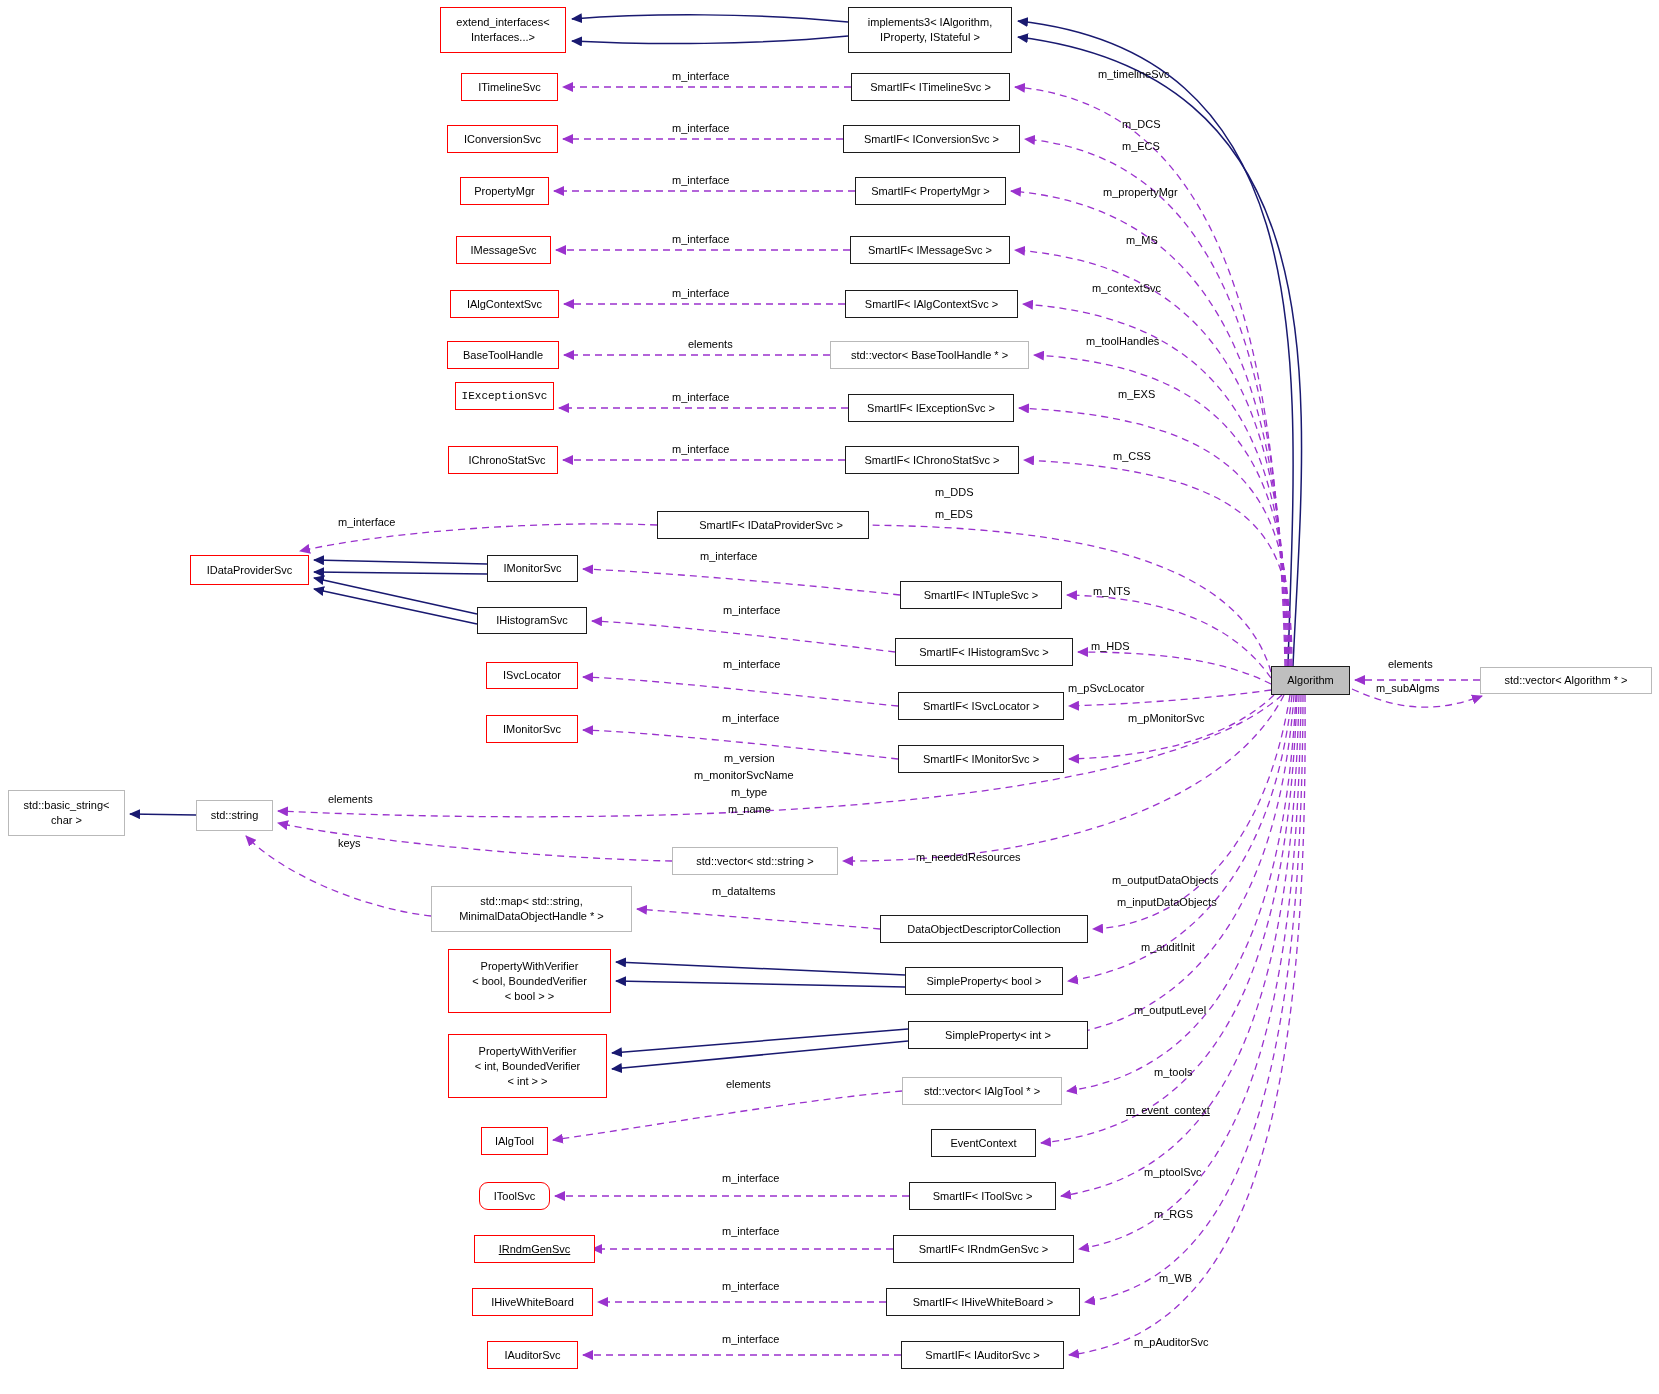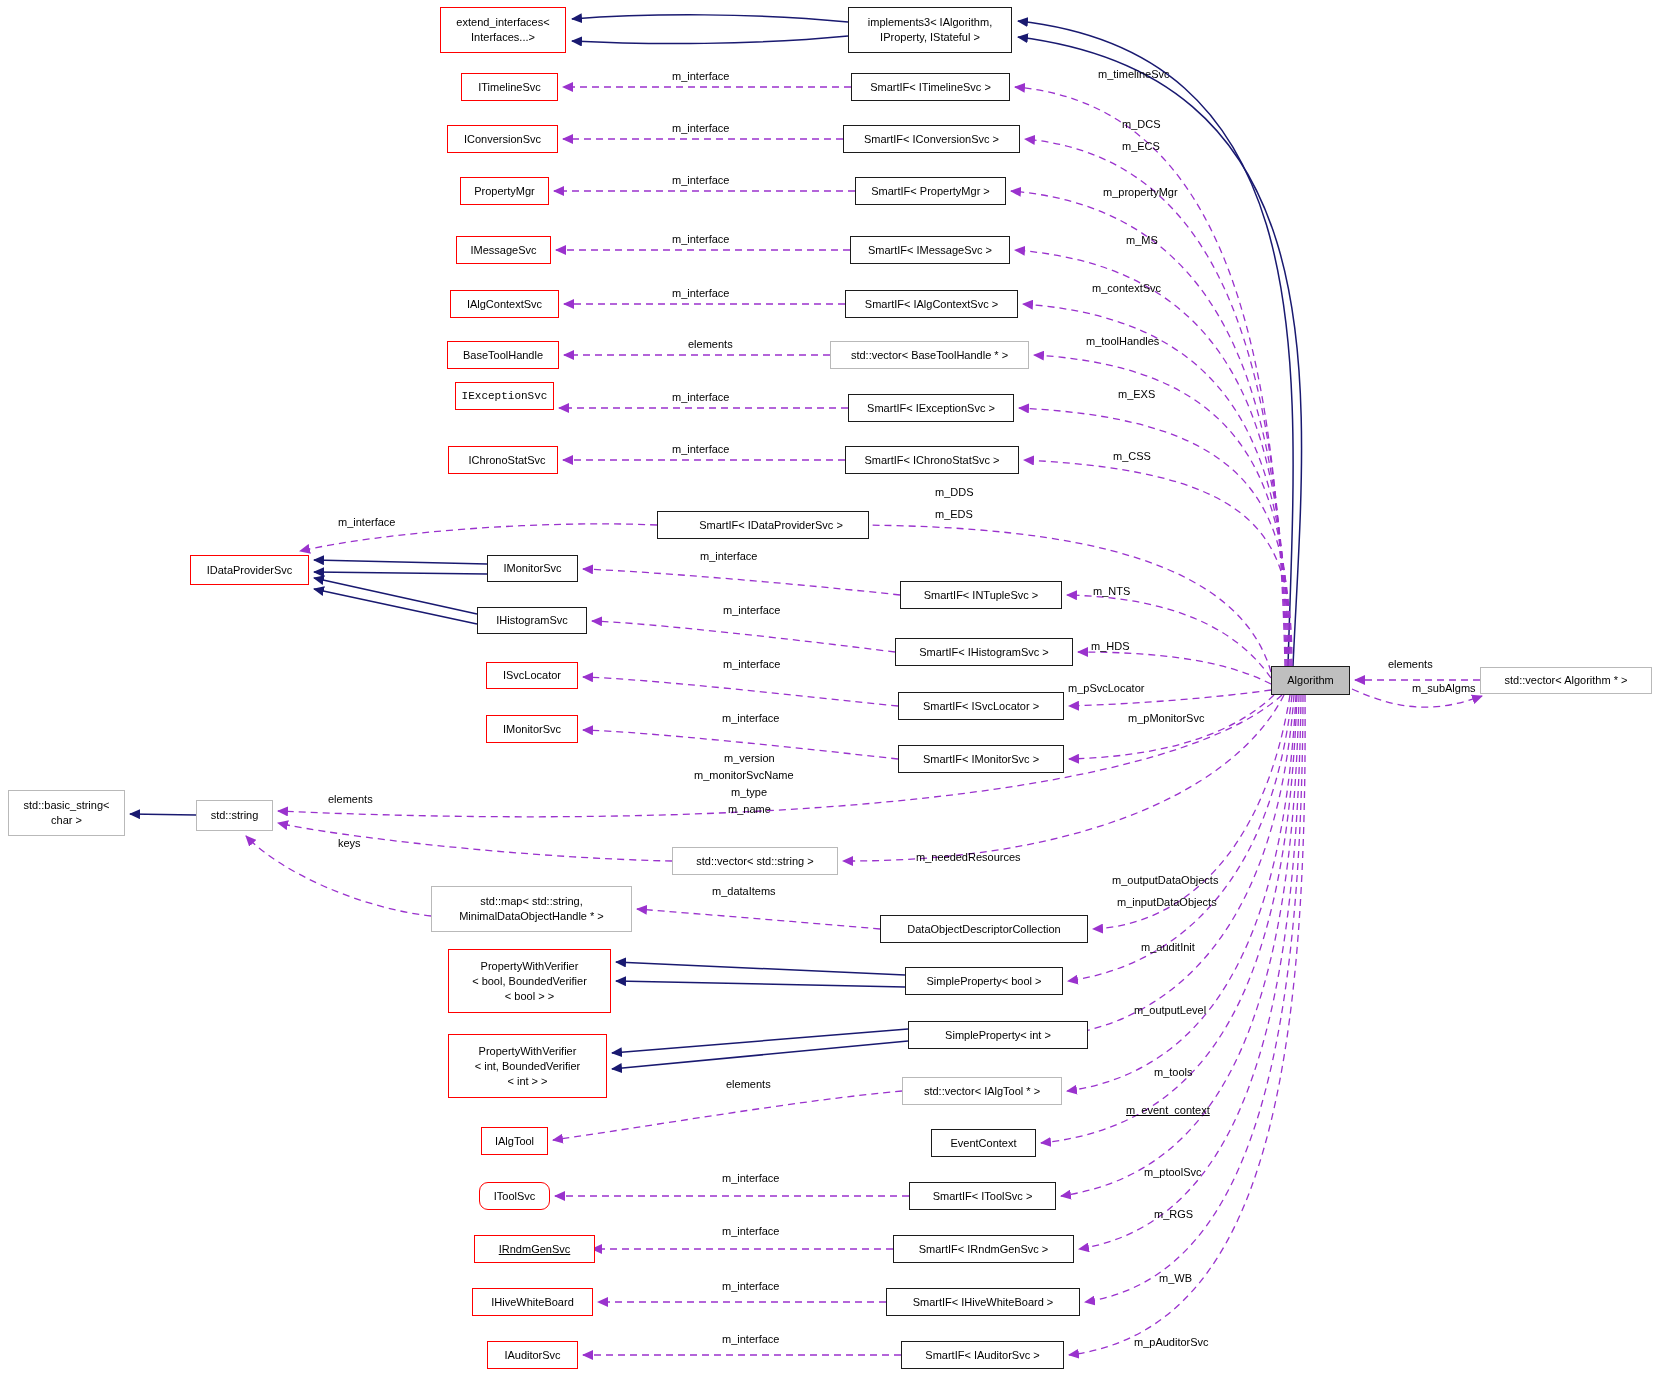--- a/index.html
+++ b/index.html
@@ -208,14 +208,14 @@
     <div class="elabel" style="left: 1126px; top: 1104px; text-decoration: underline;">m_event_context</div>
     <div class="elabel" style="left: 722px; top: 1172px;">m_interface</div>
     <div class="elabel" style="left: 1144px; top: 1166px;">m_ptoolSvc</div>
     <div class="elabel" style="left: 1154px; top: 1208px;">m_RGS</div>
     <div class="elabel" style="left: 722px; top: 1225px;">m_interface</div>
     <div class="elabel" style="left: 1159px; top: 1272px;">m_WB</div>
     <div class="elabel" style="left: 722px; top: 1280px;">m_interface</div>
     <div class="elabel" style="left: 722px; top: 1333px;">m_interface</div>
     <div class="elabel" style="left: 1134px; top: 1336px;">m_pAuditorSvc</div>
     <div class="elabel" style="left: 1388px; top: 658px;">elements</div>
-    <div class="elabel" style="left: 1376px; top: 682px; margin-left: 36px;">m_subAlgms</div>
+    <div class="elabel" style="left: 1376px; top: 682px;">m_subAlgms</div>
   </div>
 
 </body></html>

